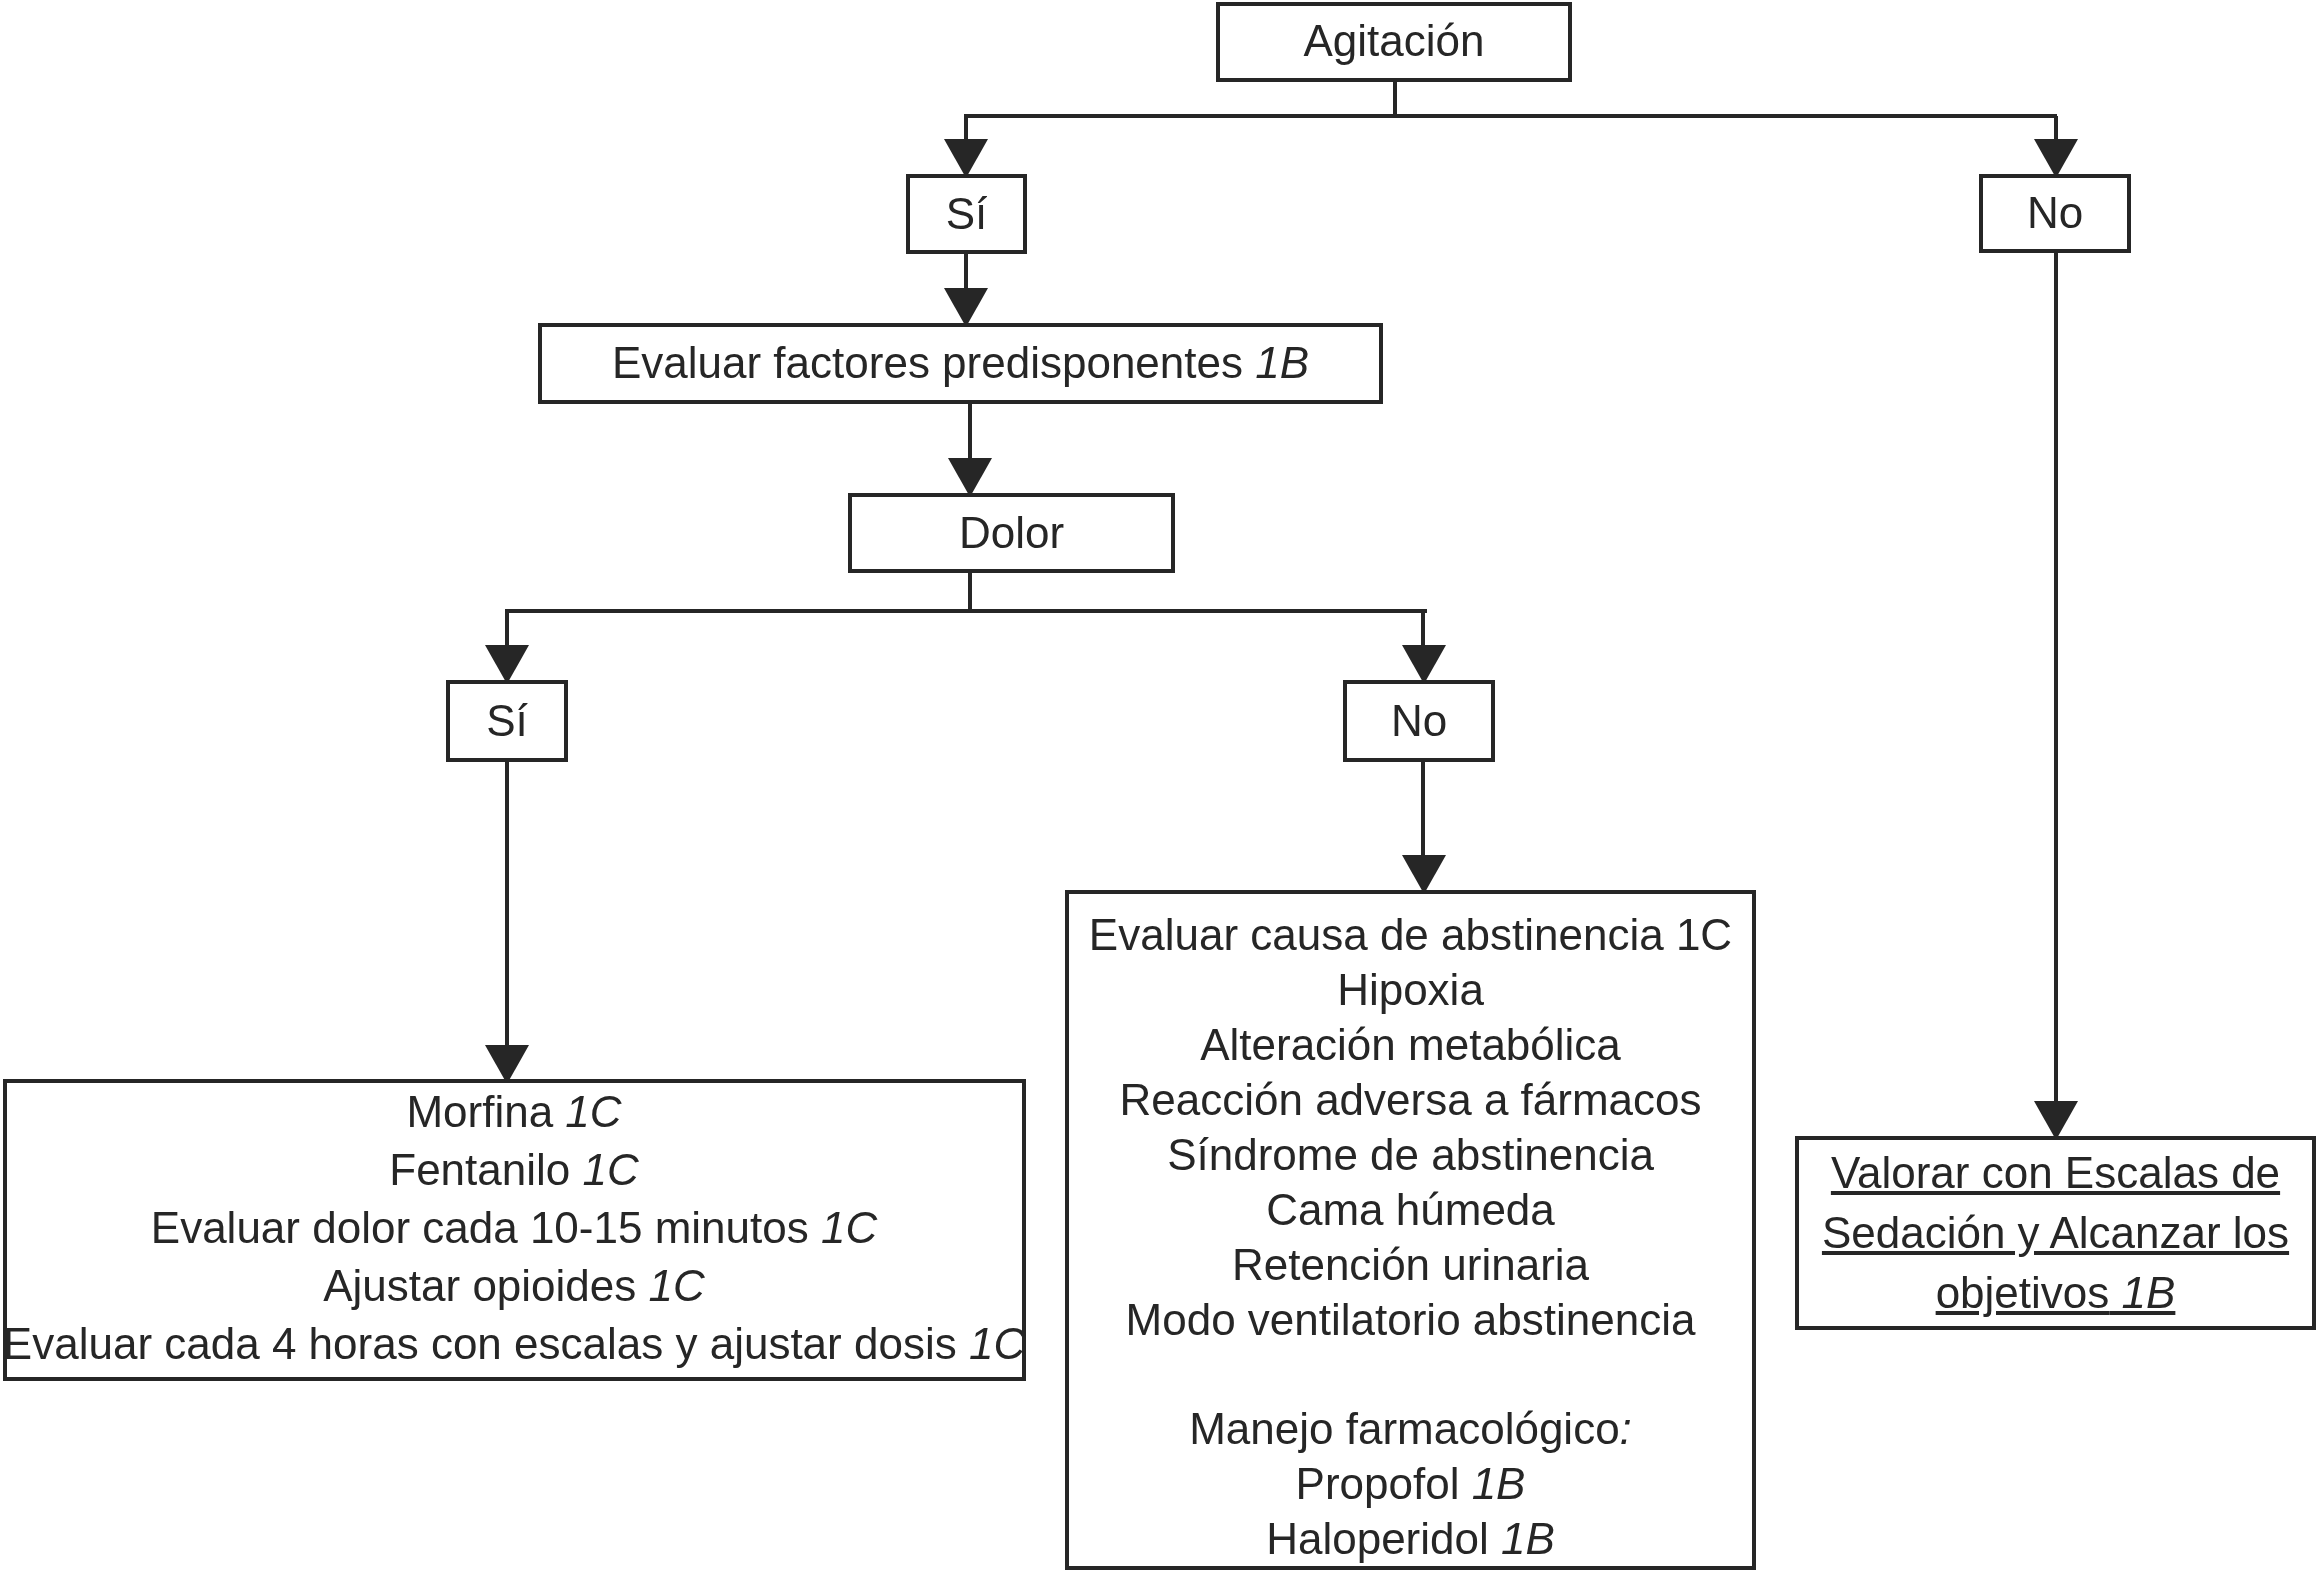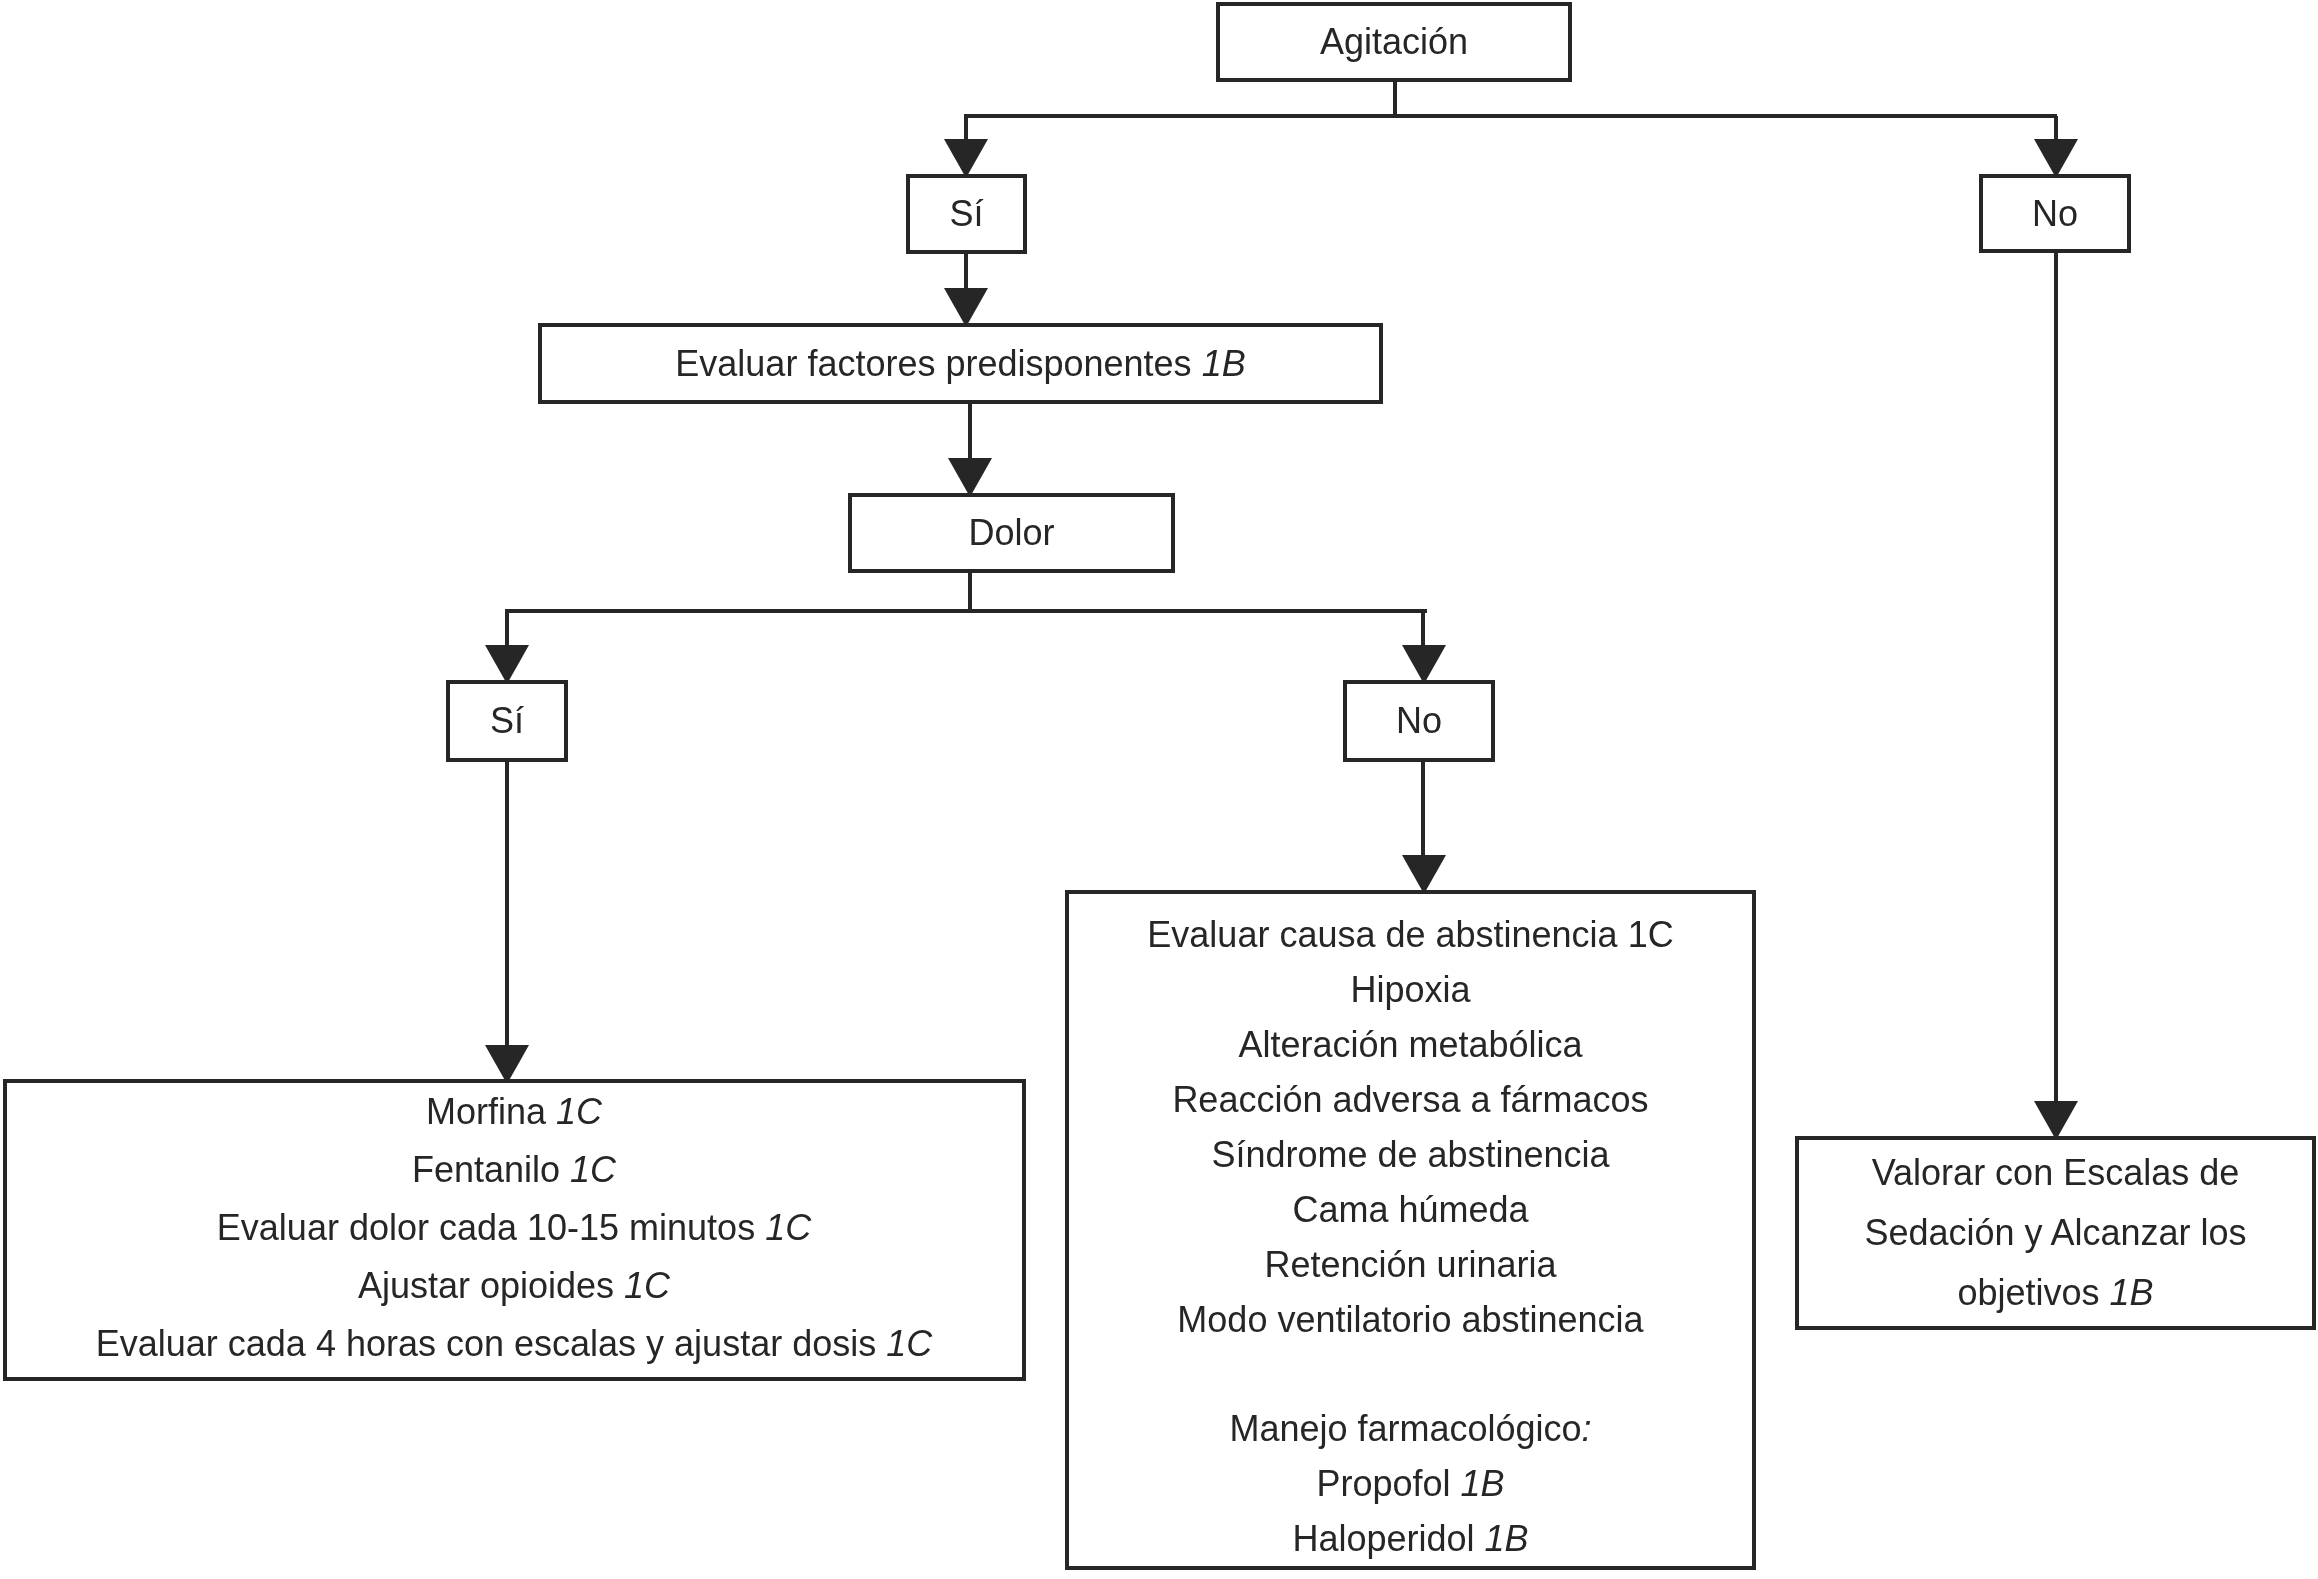--- a/index.html
+++ b/index.html
@@ -12,21 +12,21 @@
     overflow:hidden;
   }
   .node{
     position:absolute;
     box-sizing:border-box;
     border:4.1px solid #262626;
     background:#ffffff;
     display:flex;
     align-items:center;
     justify-content:center;
-    font-size:36px;
+    font-size:44px;
     line-height:1.2;
     text-align:center;
   }
   .node.list{
     flex-direction:column;
     justify-content:flex-start;
   }
   .line{white-space:nowrap;}
   .grade{font-style:italic;white-space:pre;}
   .vline,.hline{position:absolute;background:#262626;}
@@ -44,21 +44,21 @@
   #n-yes1        {left:906px;top:174px; width:121px; height:80px;}
   #n-no1         {left:1979px;top:174px; width:152px; height:79px;}
   #n-evalfactors {left:538px; top:323px; width:845px;height:81px;}
   #n-pain        {left:848px; top:493px; width:327px; height:80px;}
   #n-yes2        {left:446px; top:680px; width:122px; height:82px;}
   #n-no2         {left:1343px;top:680px; width:152px; height:82px;}
   #n-painyes     {left:2.5px;   top:1079px;width:1023px;height:302px; }
   #n-painyes .line{line-height:58px;height:58px;}
   #n-painno      {left:1065px;top:890px;width:691px; height:680px; padding-top:13.3px;}
   #n-painno .line{line-height:55px;height:55px;}
-  #n-nosed       {left:1795px;top:1136px;width:521px; height:194px;}
+  #n-nosed       {left:1795px;top:1136px;width:521px; height:194px;text-decoration:underline;}
   #n-nosed .line{line-height:60px;height:60px;}
   #n-nosed{justify-content:center;}
   
   #v-agit      {left:1393px;top:80px;  height:38px;}
   #h-branch1   {left:964px;top:114px; width:1093px;}
   #v-b1-left   {left:964px;top:116px; height:31.5px;}
   #v-b1-right  {left:2054px;top:116px; height:31.5px;}
   #v-yes1-out  {left:964px;top:253px; height:43px;}
   #v-eval-out  {left:968px;top:403px; height:64px;}
   #v-pain-out  {left:968px;top:572px; height:41px;}

